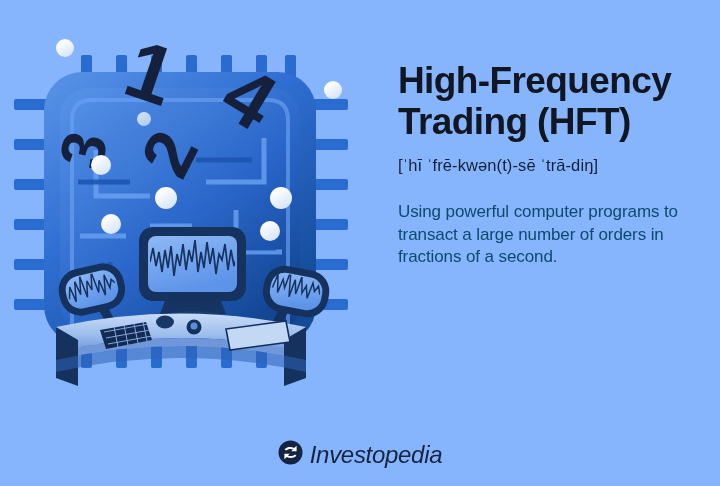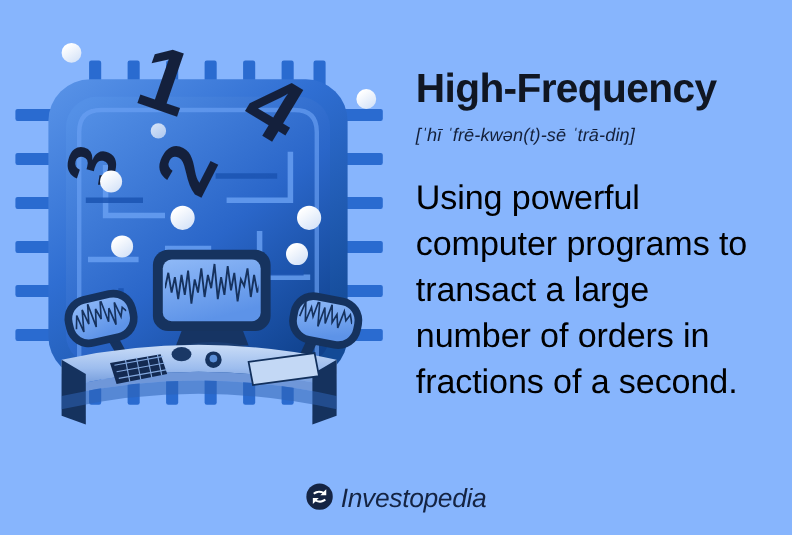--- a/index.html
+++ b/index.html
@@ -16,46 +16,45 @@
     background:#87b5fd;
   }
   
   #illustration {
     position:absolute; left:0px; top:0px;
     width:360px; height:430px;
   }
   
   #textcol {
     position:absolute;
-    left:378px; top:60px;
+    left:398px; top:60px;
     width:320px;
   }
   #title {
     font-size:37px;
     font-weight:700;
     line-height:1.12;
     letter-spacing:-0.6px;
     color:#101622;
     font-family:"Liberation Sans", sans-serif;
   }
   #pron {
     margin-top:13px;
     font-size:16.5px;
-    font-style:italic;
     font-weight:400;
     color:#14203a;
     letter-spacing:0.1px;
     font-family:"Liberation Sans", sans-serif;
   }
   #definition {
     margin-top:26px;
-    font-size:31px;
+    font-size:17px;
     line-height:1.34;
     font-weight:400;
-    color:#000000;
+    color:#0c4a6e;
     letter-spacing:-0.1px;
     font-family:"Liberation Sans", sans-serif;
   }
   
   #logo {
     position:absolute;
     left:0; right:0;
     bottom:17px;
     display:flex;
     align-items:center;
@@ -268,20 +267,21 @@
         <circle cx="281" cy="198" r="11"></circle>
         <circle cx="111" cy="224" r="10"></circle>
         <circle cx="270" cy="231" r="10"></circle>
       </g>
     </svg>
   </div>
 
   <div id="textcol">
     <h1 id="title">
       <span>High-Frequency</span><br>
+      <span>Trading (HFT)</span>
     </h1>
     <div id="pron">[ˈhī ˈfrē-kwən(t)-sē ˈtrā-diŋ]</div>
     <p id="definition">Using powerful computer programs to transact a large number of orders in fractions of a second.</p>
   </div>
 
   <div id="logo">
     <span id="logo-mark">
       <svg width="25" height="25" viewBox="0 0 25 25" xmlns="http://www.w3.org/2000/svg">
         <circle cx="12.5" cy="12.5" r="12" fill="#152443"></circle>
         <path d="M6.6 9.2 C9.4 6.6 13.2 6.6 16.2 8.0 L18.6 5.8 L18.6 11.2 L13.2 11.2 L15.1 9.5 C12.9 8.6 10.1 8.8 8.0 10.6 Z" fill="#ffffff"></path>

